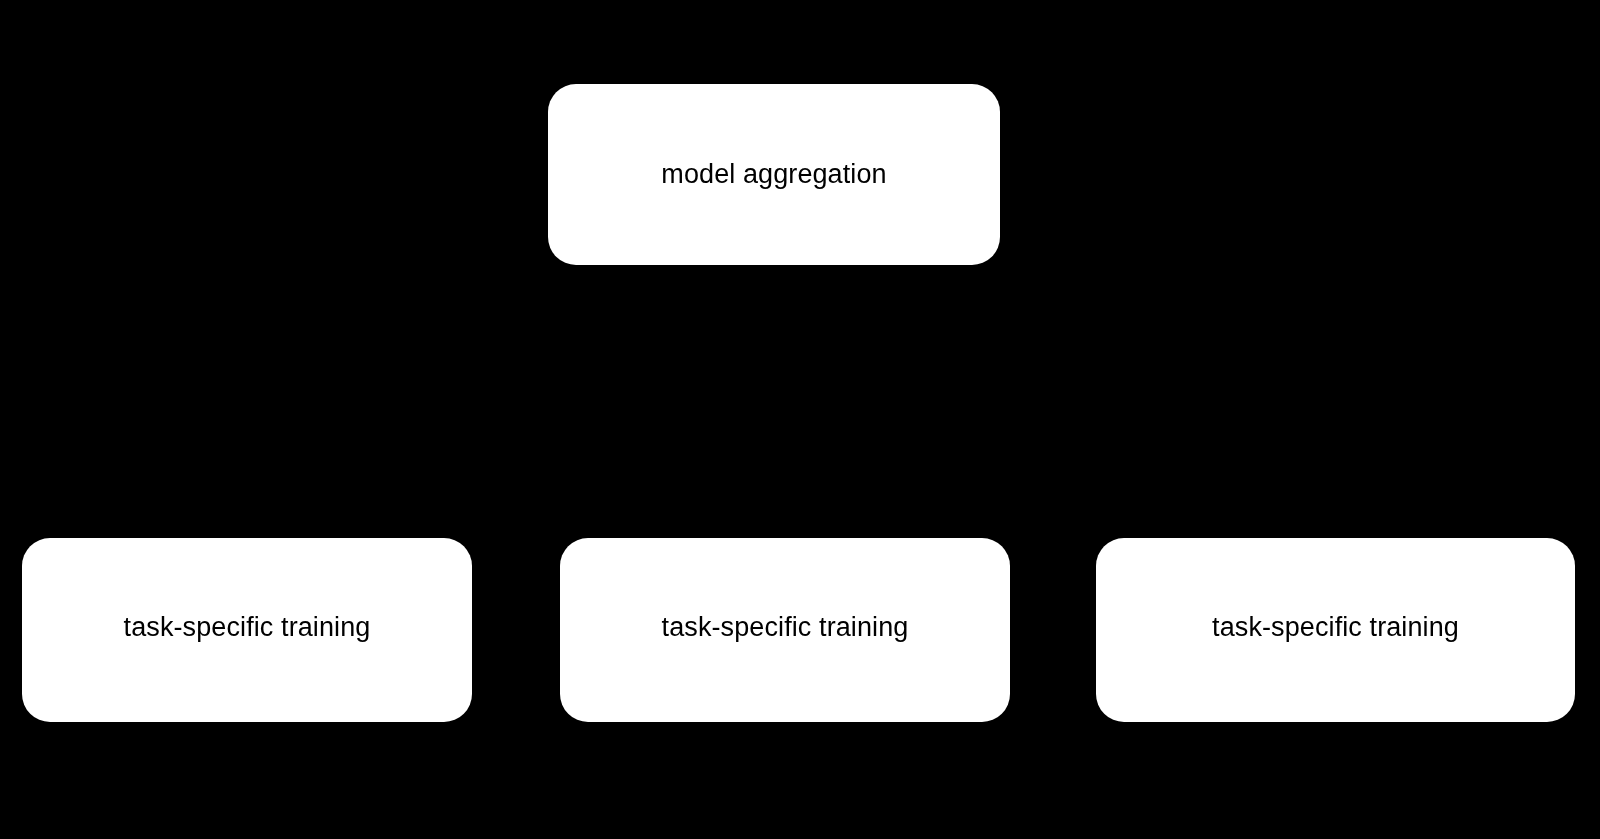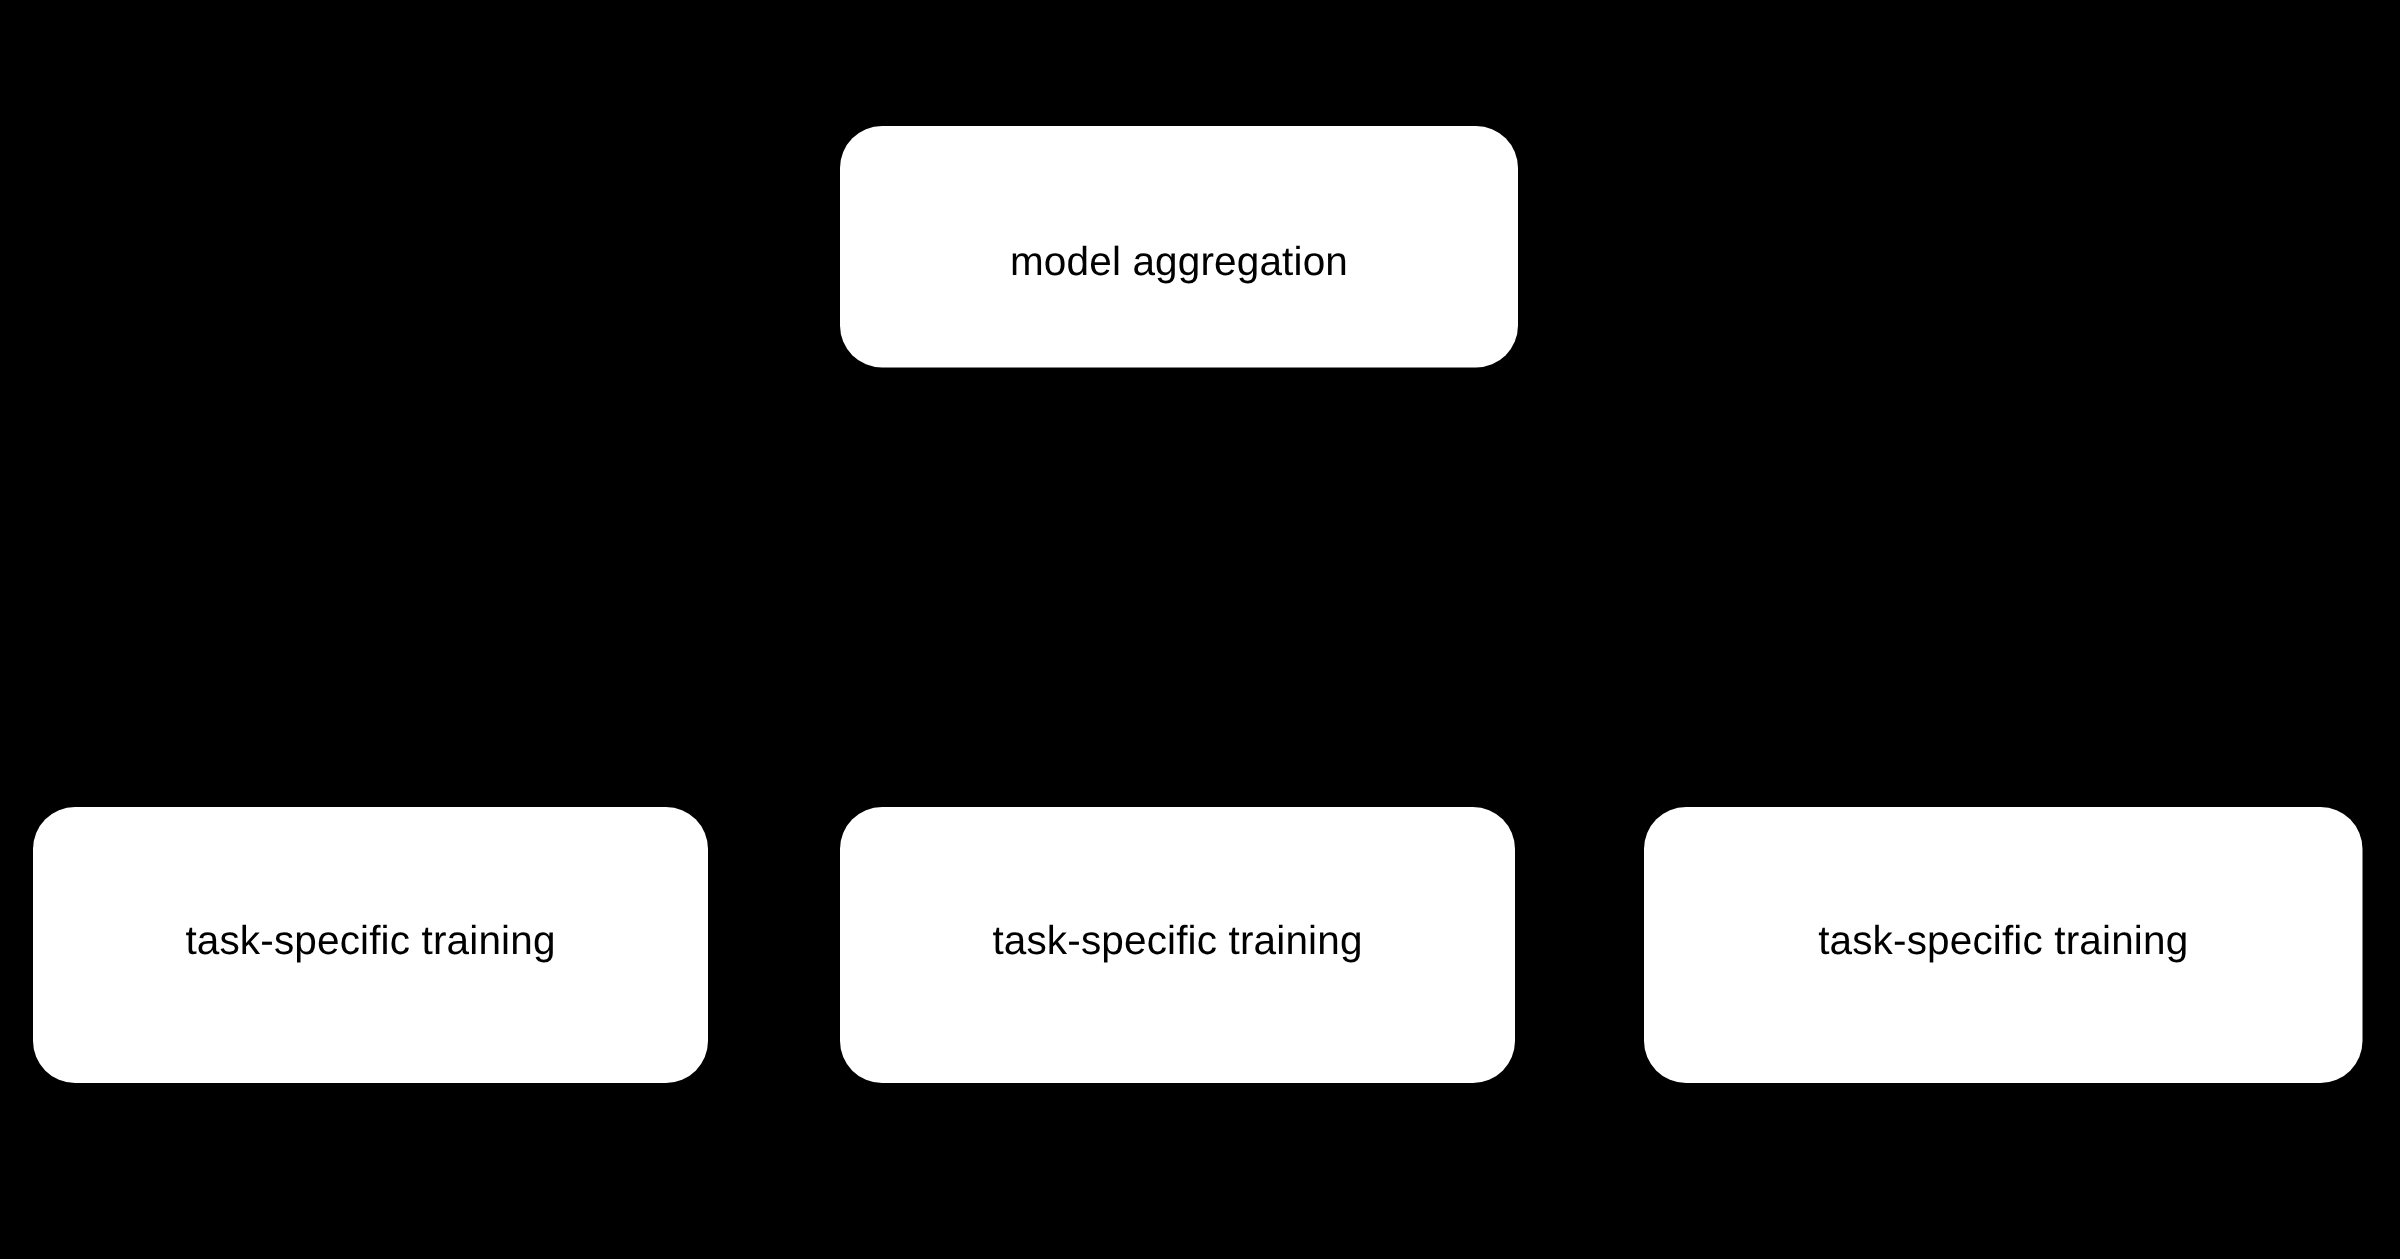--- a/index.html
+++ b/index.html
@@ -38,22 +38,21 @@
     font-weight: 400;
     line-height: 1;
     white-space: nowrap;
     letter-spacing: 0.1px;
   }
   
   #node-aggregation {
     left: 548px;
     top: 84px;
     width: 452px;
-    height: 161px;
-    margin-left: 12px;
+    height: 181px;
   }
   #node-aggregation .node-label {
     top: 77px;
   }
   
   #node-client-1 {
     left: 22px;
     top: 538px;
     width: 450px;
     height: 184px;

